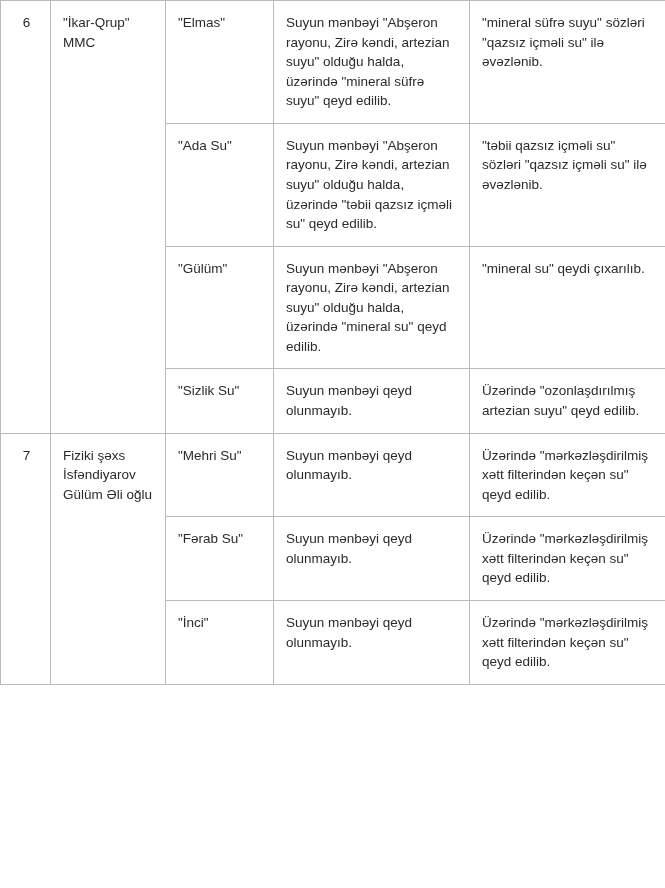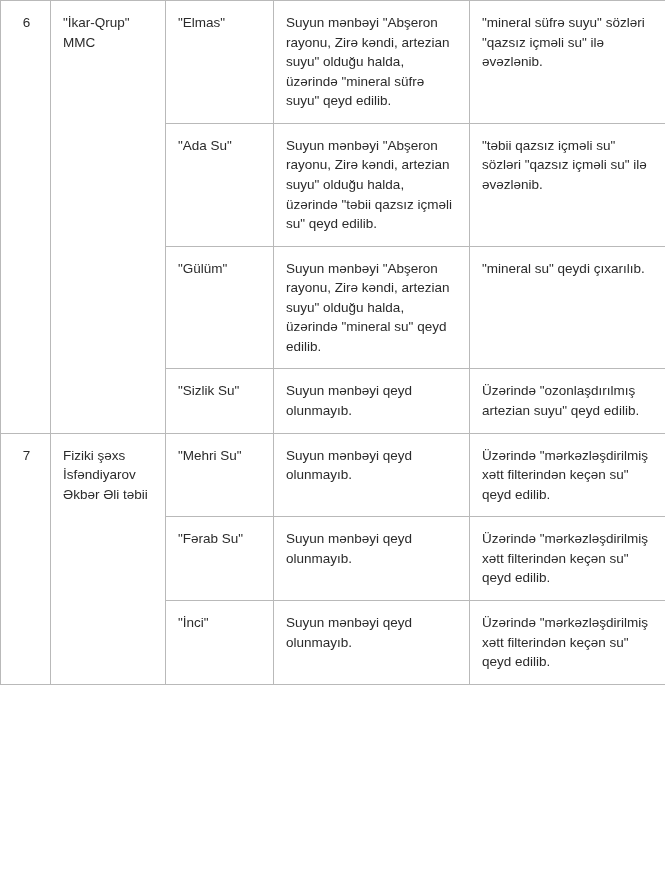--- a/index.html
+++ b/index.html
@@ -119,21 +119,21 @@
       <td class="col-note">
         <span class="cell-text">Üzərində "ozonlaşdırılmış artezian suyu" qeyd edilib.</span>
       </td>
     </tr>
 
     <tr>
       <td class="col-num" rowspan="3">
         <span class="cell-text">7</span>
       </td>
       <td class="col-company" rowspan="3">
-        <span class="cell-text">Fiziki şəxs İsfəndiyarov Əkbər Əli təbii</span>
+        <span class="cell-text">Fiziki şəxs İsfəndiyarov Gülüm Əli oğlu</span>
       </td>
       <td class="col-brand">
         <span class="cell-text">"Mehri Su"</span>
       </td>
       <td class="col-source">
         <span class="cell-text">Suyun mənbəyi qeyd olunmayıb.</span>
       </td>
       <td class="col-note">
         <span class="cell-text">Üzərində "mərkəzləşdirilmiş xətt filterindən keçən su" qeyd edilib.</span>
       </td>

